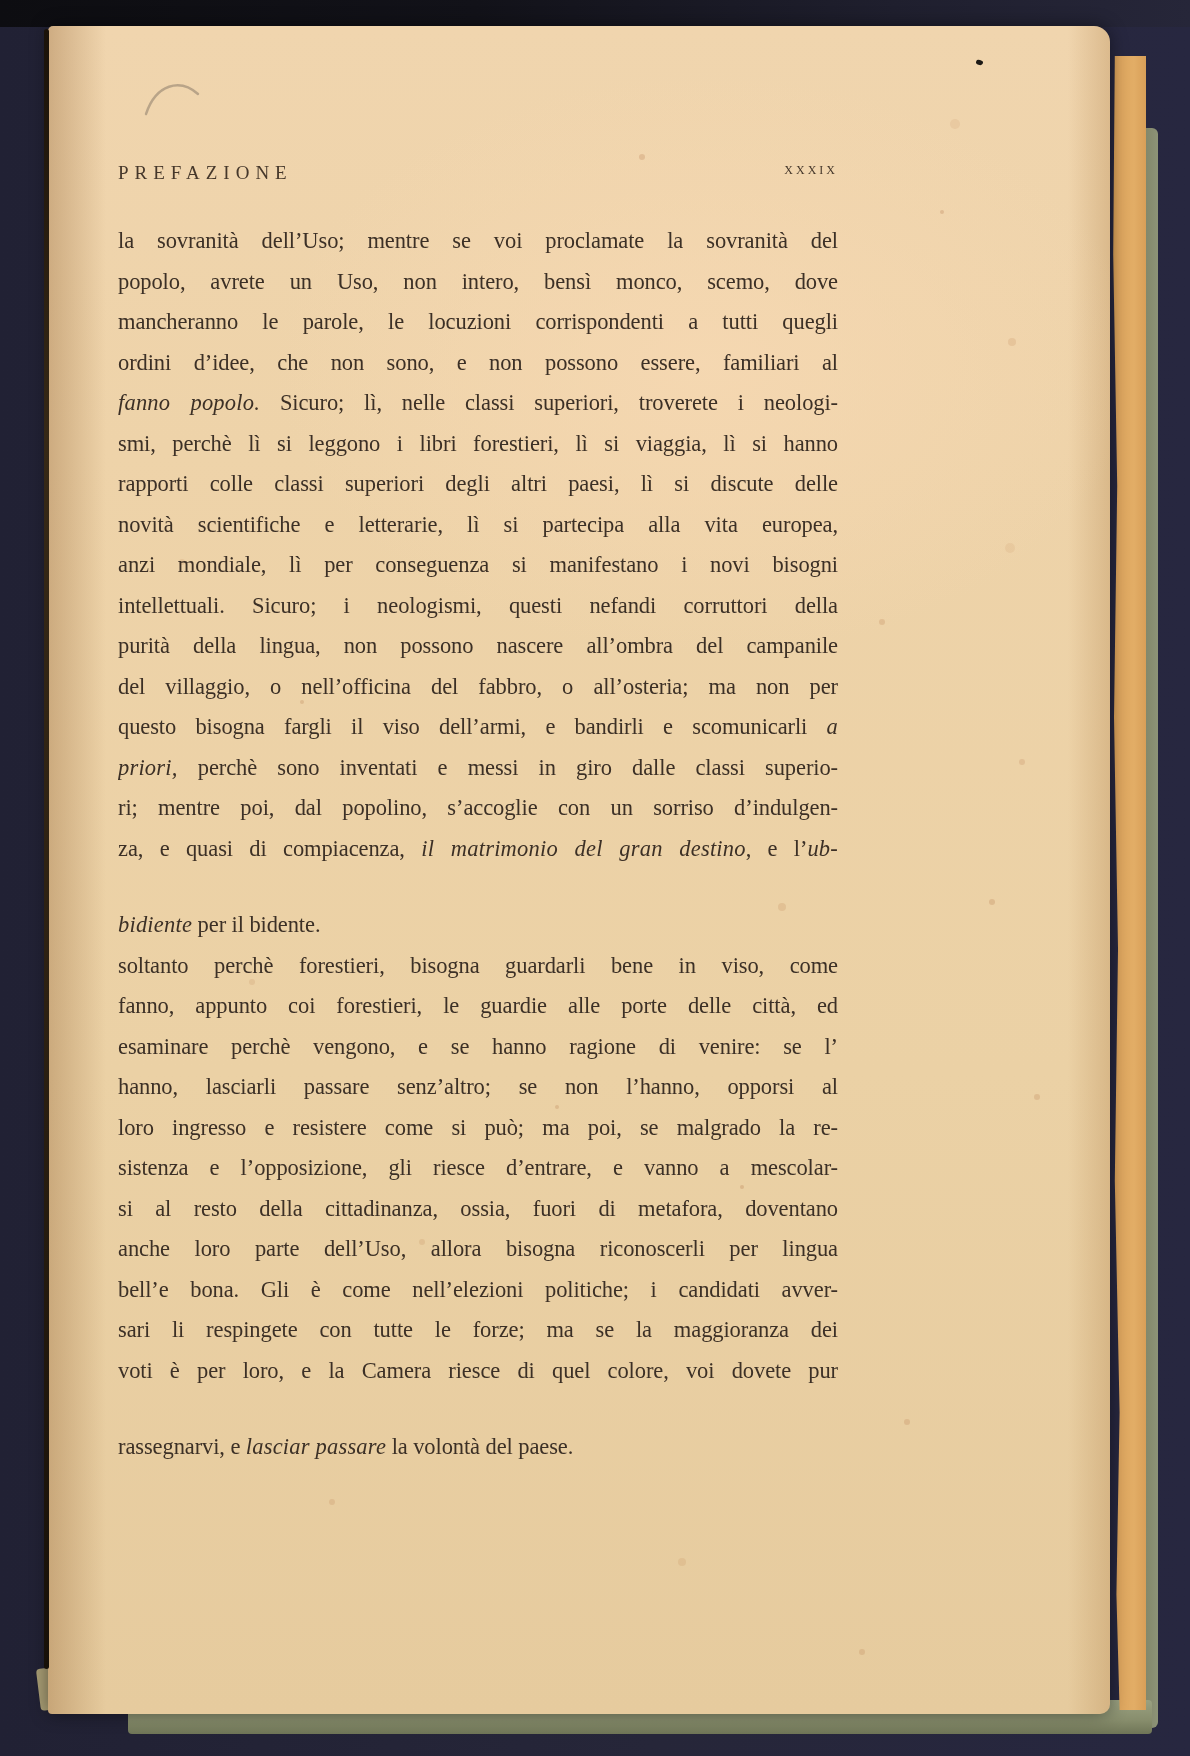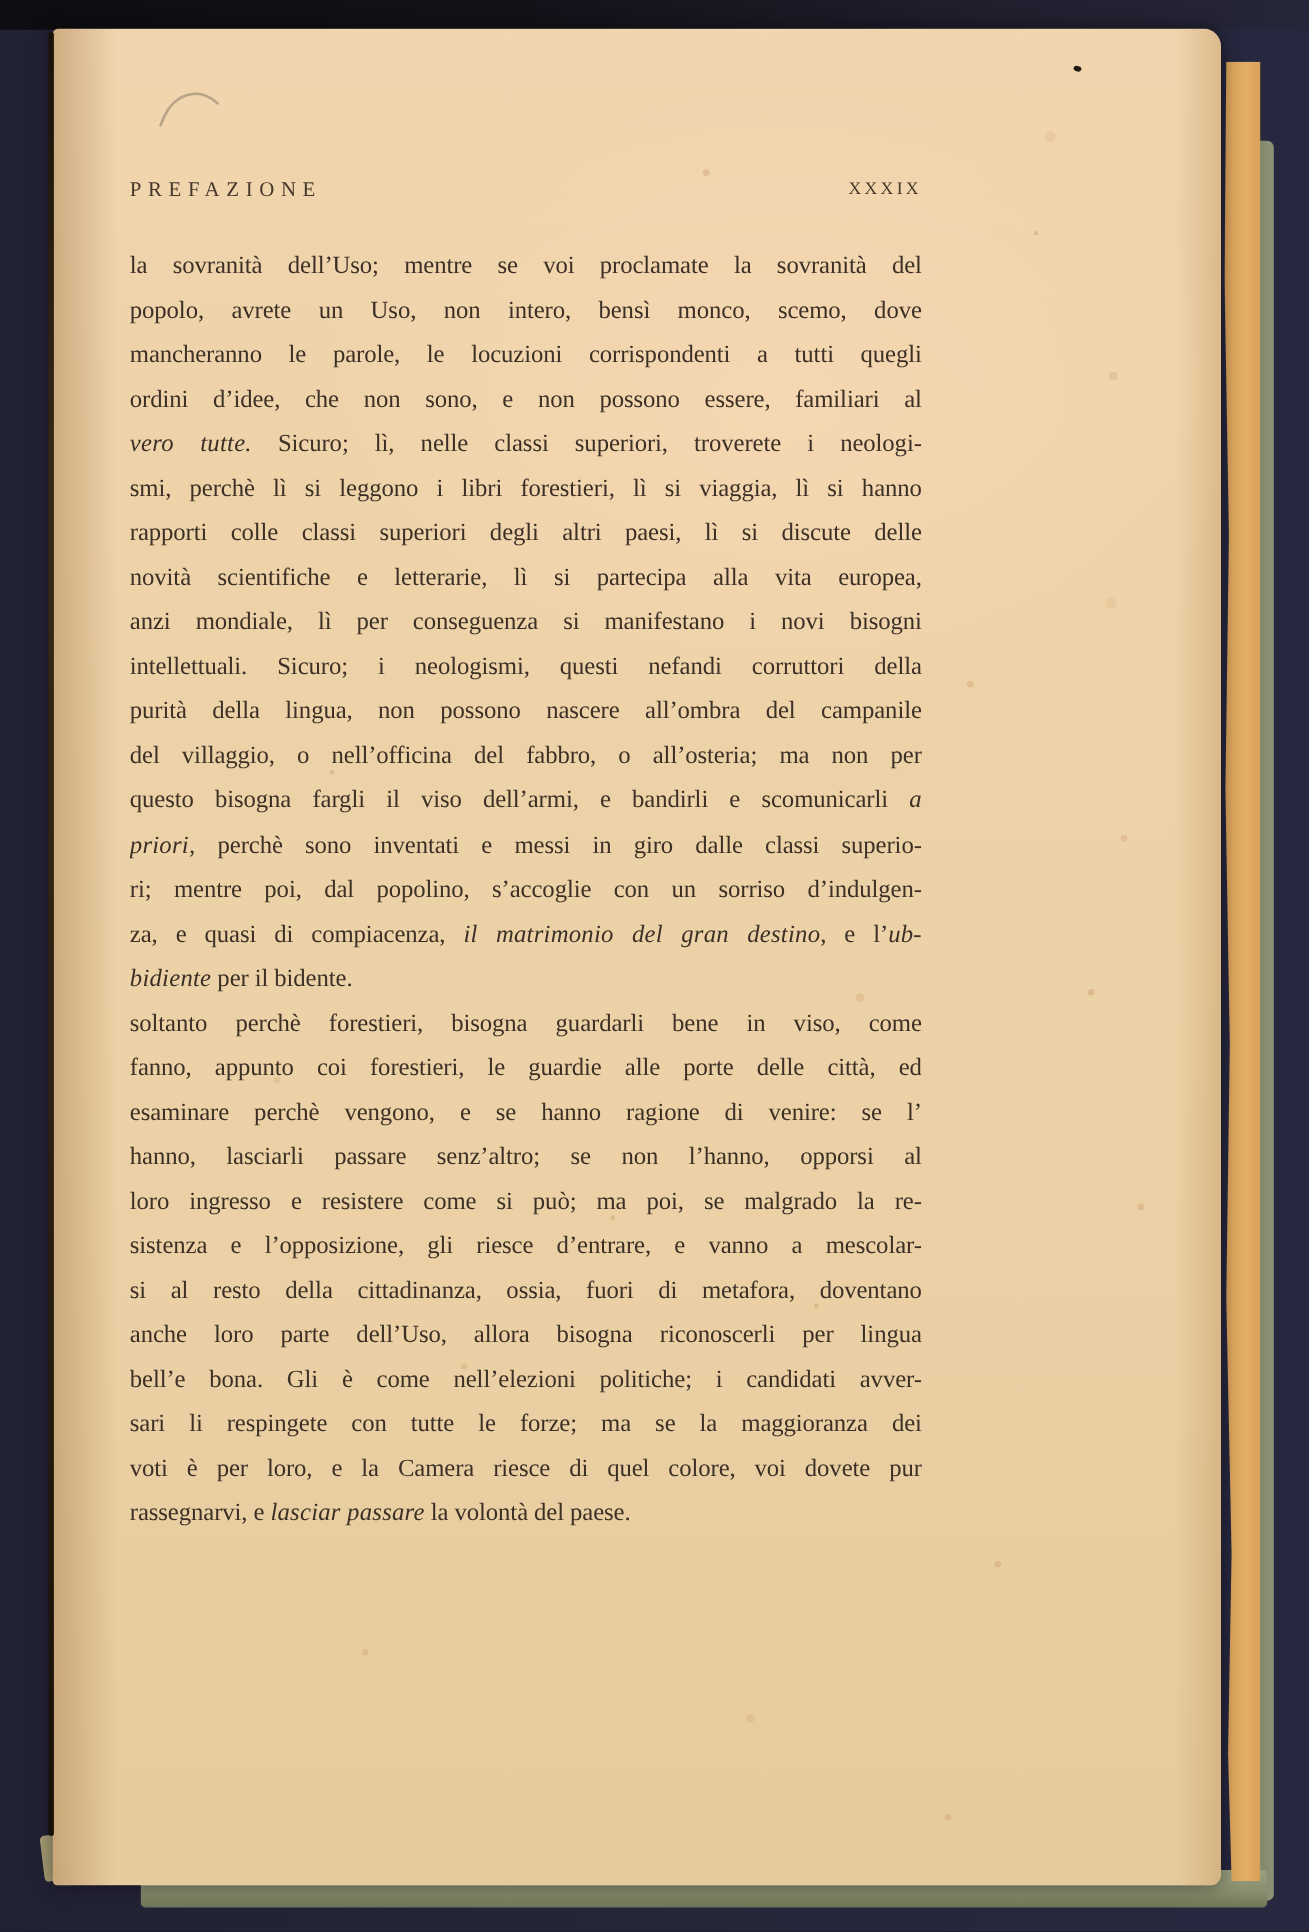--- a/index.html
+++ b/index.html
@@ -47,27 +47,27 @@
       632px 1534px 0 2px rgba(175,105,55,.13), 282px 1474px 0 1px rgba(165,95,48,.15),
       812px 1624px 0 1px rgba(165,95,48,.17), 507px 1079px 0 0 rgba(165,95,48,.20),
       202px 954px 0 1px rgba(170,100,52,.13), 972px 734px 0 1px rgba(165,95,48,.16),
       905px 96px 0 3px rgba(190,120,70,.12), 960px 520px 0 3px rgba(185,115,65,.10);}
   .ink-speck{position:absolute;left:928px;top:34px;width:7px;height:5px;background:#1d1a16;
     border-radius:50% 40% 60% 50%;transform:rotate(18deg);}
   .pencil-mark{position:absolute;left:94px;top:48px;}
   .page-header{position:absolute;left:70px;top:136px;width:720px;height:28px;}
   .running-title{position:absolute;left:0;width:100%;text-align:left;
     font-size:19px;letter-spacing:6px;color:#46382b;}
-  .page-number{position:absolute;right:0;top:1px;font-size:16px;letter-spacing:3px;color:#46382b;}
+  .page-number{position:absolute;right:0;top:1px;font-size:12px;letter-spacing:3px;color:#46382b;}
   .text-block{position:absolute;left:70px;top:195px;width:720px;color:#3c3026;
     font-size:22.5px;letter-spacing:-0.1px;}
   .para{margin:0;}
   .line{height:40.5px;line-height:40.5px;overflow:hidden;white-space:nowrap;
     text-align:justify;text-align-last:justify;}
-  .line.last{text-align-last:left;}
+  .line.last{text-align-last:left;margin-top:36px;}
   .line.indent{text-indent:46px;}
   .it{font-style:italic;letter-spacing:0.2px;}
 </style>
 </head>
 <body>
 
 <div class="scene">
   <div class="top-band"></div>
   <div class="cover-right"></div>
   <div class="cover-bottom"></div>
@@ -89,21 +89,21 @@
       <div class="running-title">PREFAZIONE</div>
       <div class="page-number">XXXIX</div>
     </div>
 
     <div class="text-block">
         <div class="para">
           <div class="line"><span>la sovranità dell’Uso; mentre se voi proclamate la sovranità del</span></div>
           <div class="line"><span>popolo, avrete un Uso, non intero, bensì monco, scemo, dove</span></div>
           <div class="line"><span>mancheranno le parole, le locuzioni corrispondenti a tutti quegli</span></div>
           <div class="line"><span>ordini d’idee, che non sono, e non possono essere, familiari al</span></div>
-          <div class="line"><span class="it">vero tutte.</span><span> Sicuro; lì, nelle classi superiori, troverete i neologi-</span></div>
+          <div class="line"><span class="it">fanno popolo.</span><span> Sicuro; lì, nelle classi superiori, troverete i neologi-</span></div>
           <div class="line"><span>smi, perchè lì si leggono i libri forestieri, lì si viaggia, lì si hanno</span></div>
           <div class="line"><span>rapporti colle classi superiori degli altri paesi, lì si discute delle</span></div>
           <div class="line"><span>novità scientifiche e letterarie, lì si partecipa alla vita europea,</span></div>
           <div class="line"><span>anzi mondiale, lì per conseguenza si manifestano i novi bisogni</span></div>
           <div class="line"><span>intellettuali. Sicuro; i neologismi, questi nefandi corruttori della</span></div>
           <div class="line"><span>purità della lingua, non possono nascere all’ombra del campanile</span></div>
           <div class="line"><span>del villaggio, o nell’officina del fabbro, o all’osteria; ma non per</span></div>
           <div class="line"><span>questo bisogna fargli il viso dell’armi, e bandirli e scomunicarli </span><span class="it">a</span></div>
           <div class="line"><span class="it">priori,</span><span> perchè sono inventati e messi in giro dalle classi superio-</span></div>
           <div class="line"><span>ri; mentre poi, dal popolino, s’accoglie con un sorriso d’indulgen-</span></div>

